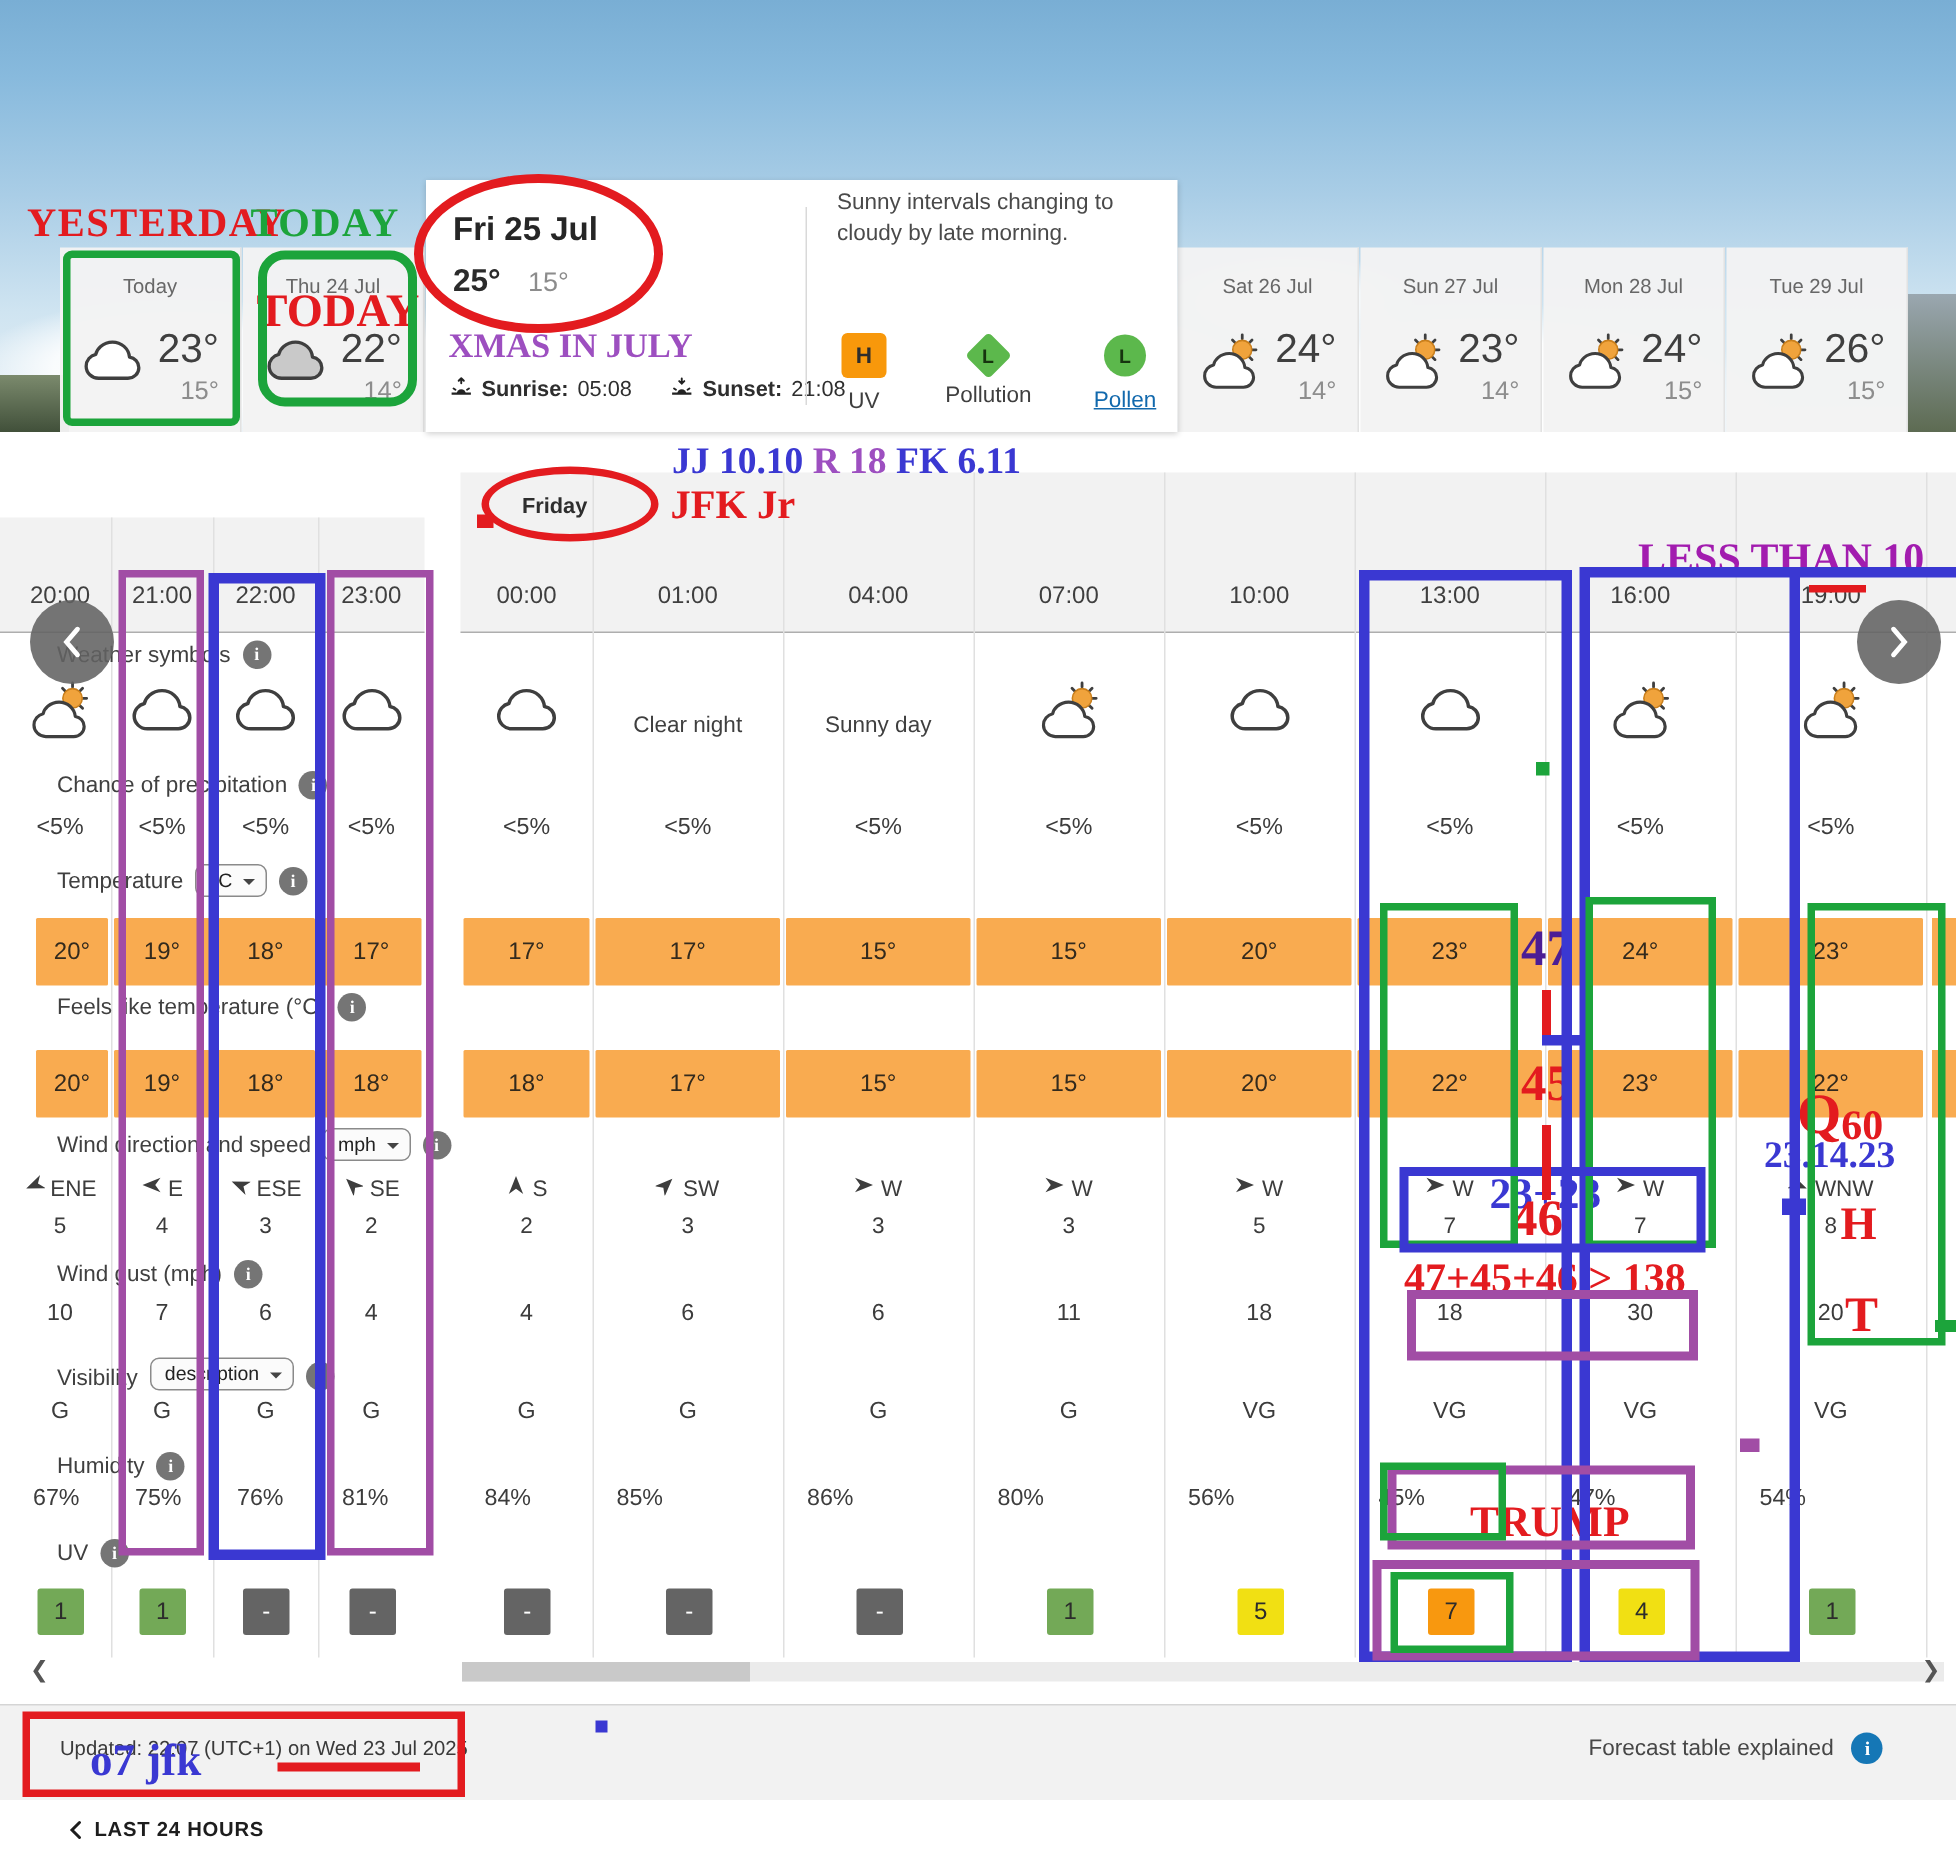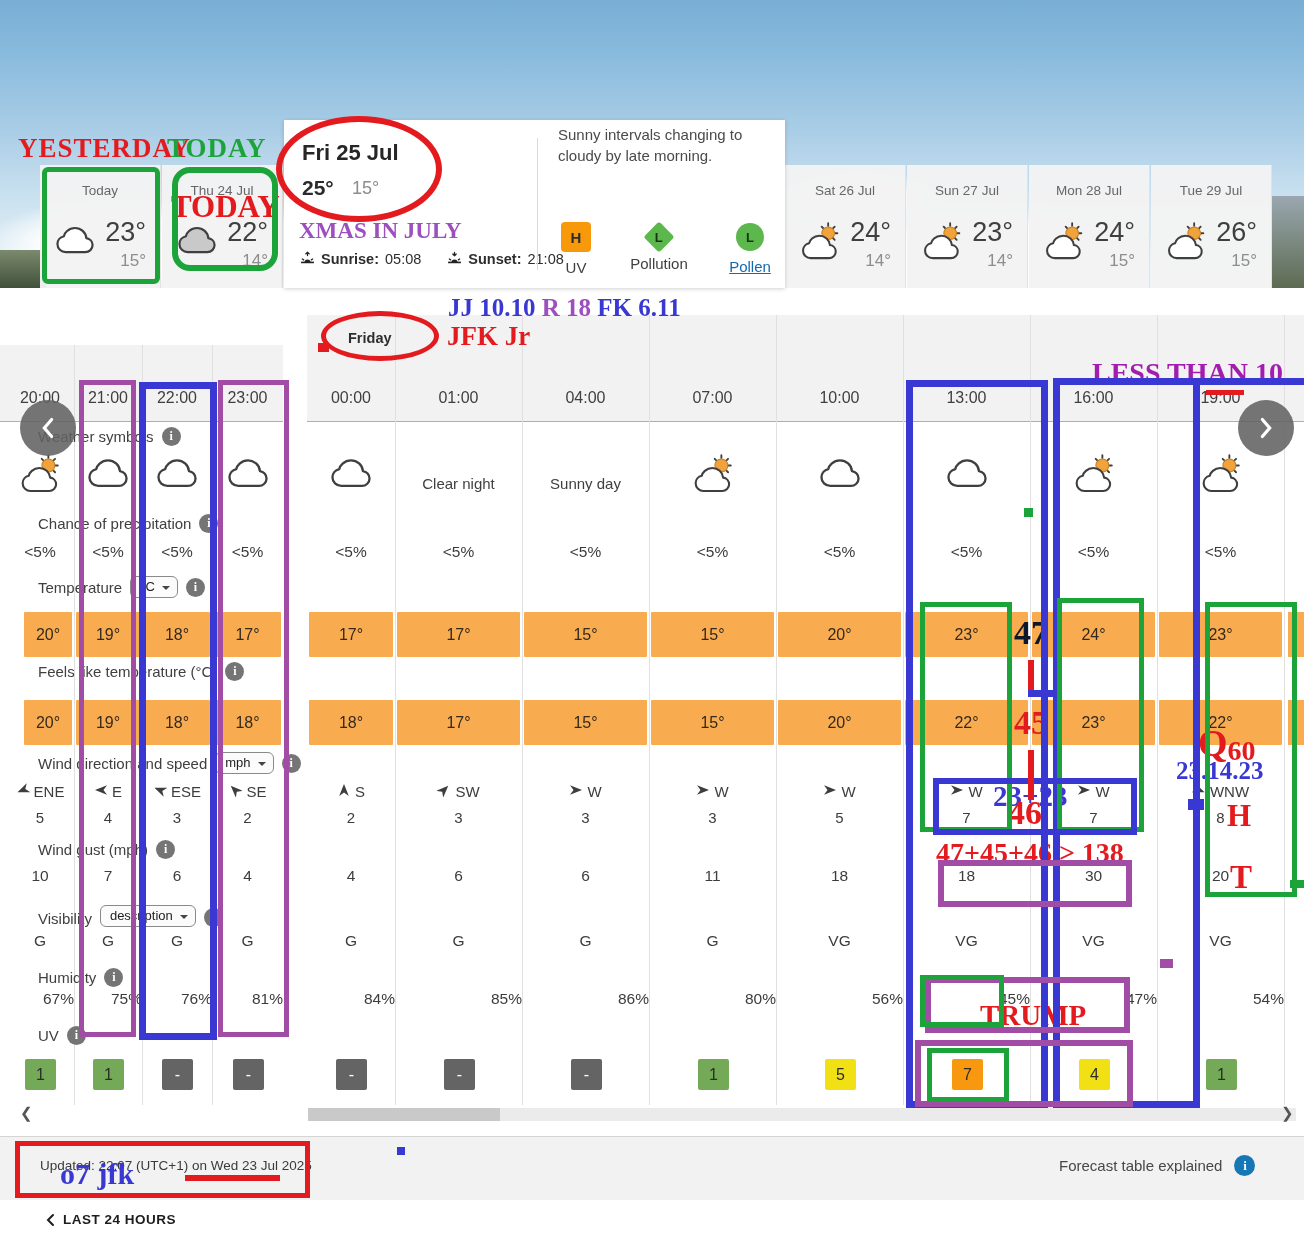--- a/index.html
+++ b/index.html
@@ -67,21 +67,21 @@
   .wic{position:absolute;left:0;right:0;top:138px;display:flex;justify-content:center}
   .condtx{position:absolute;left:0;right:0;top:160px;text-align:center;font-size:15px;color:#3f3f3f}
   .pval{position:absolute;left:0;right:0;top:228px;text-align:center;font-size:15.5px}
   .obar{position:absolute;height:45px;border-radius:1px;display:flex;align-items:center;
       justify-content:center;font-size:16px;color:#332a1d}
   .wdir{position:absolute;left:0;right:0;top:468px;display:flex;align-items:center;justify-content:center;
       gap:4px;font-size:15px;color:#3d3d3d}
   .wspd{position:absolute;left:0;right:0;top:494px;text-align:center;font-size:15px}
   .gval{position:absolute;left:0;right:0;top:552px;text-align:center;font-size:15.5px}
   .vval{position:absolute;left:0;right:0;top:617px;text-align:center;font-size:15.5px}
-  .hval{position:absolute;left:16px;right:0;top:675px;text-align:right;font-size:15.5px}
+  .hval{position:absolute;left:16px;right:0;top:675px;text-align:left;font-size:15.5px}
   .uvsq{position:absolute;top:744px;width:31px;height:31px;border-radius:2px;display:flex;
       align-items:center;justify-content:center;font-size:16px;color:#2c2c2c}
   .rowlab{position:absolute;display:flex;align-items:center;gap:8px;font-size:15px;color:#404040;z-index:3}
   .info-ic{width:19px;height:19px;border-radius:50%;background:#757575;color:#fff;display:flex;
       align-items:center;justify-content:center;font-size:12px;font-weight:bold;cursor:pointer;
       font-family:"Liberation Serif",serif}
   .unit-sel{background:#fbfbfb;border:1.5px solid #8a8a8a;border-radius:6px;padding:2px 22px 3px 9px;
       font-size:13px;color:#222;position:relative;cursor:pointer}
   .unit-sel:after{content:"";position:absolute;right:7px;top:9px;border:4px solid transparent;
       border-top-color:#444}
@@ -601,21 +601,21 @@
     <span>LAST 24 HOURS</span>
   </div>
 
   <div id="ann">
       <div class="ann-t" style="left: 18px; top: 134px; font-size: 27px; color: rgb(227, 27, 31); letter-spacing: 1px;">YESTERDAY</div>
       <div class="ann-t" style="left: 167px; top: 134px; font-size: 27px; color: rgb(28, 164, 59); letter-spacing: 1px;">TODAY</div>
       <div class="ann-t" style="left: 171px; top: 191px; font-size: 31px; color: rgb(227, 27, 31);">TODAY</div>
       <div class="ann-t" style="left: 299px; top: 219px; font-size: 23px; color: rgb(157, 79, 192);">XMAS IN JULY</div>
       <div class="ann-t" style="left: 447px; top: 322px; font-size: 27px; color: rgb(227, 27, 31);">JFK Jr</div>
       <div class="ann-t" style="left: 1092px; top: 358px; font-size: 28px; color: #a21caf;">LESS THAN 10</div>
-      <div class="ann-t" style="left: 1014px; top: 615px; font-size: 34px; color: #0f172a;">47</div>
+      <div class="ann-t" style="left: 1014px; top: 615px; font-size: 34px; color: #4c1d95;">47</div>
       <div class="ann-t" style="left: 1014px; top: 705px; font-size: 34px; color: rgb(227, 27, 31);">45</div>
       <div class="ann-t" style="left: 993px; top: 781px; font-size: 29px; color: rgb(58, 56, 210);">23+23</div>
       <div class="ann-t" style="left: 1008px; top: 795px; font-size: 34px; color: rgb(227, 27, 31);">46</div>
       <div class="ann-t" style="left: 936px; top: 838px; font-size: 28px; color: rgb(227, 27, 31);">47+45+46 &gt; 138</div>
       <div class="ann-t" style="left: 980px; top: 1000px; font-size: 29px; color: rgb(227, 27, 31);">TRUMP</div>
       <div class="ann-t" style="left: 1176px; top: 758px; font-size: 25px; color: rgb(58, 56, 210);">23.14.23</div>
       <div class="ann-t" style="left: 1227px; top: 800px; font-size: 31px; color: rgb(227, 27, 31);">H</div>
       <div class="ann-t" style="left: 1230px; top: 860px; font-size: 33px; color: rgb(227, 27, 31);">T</div>
       <div class="ann-t" style="left: 60px; top: 1158px; font-size: 30px; color: rgb(58, 56, 210);">o7 jfk</div>
       <div class="ann-t" style="left: 448px; top: 295px; font-size: 25px; color: rgb(58, 56, 210);"><span>JJ 10.10</span> <span style="color:#9d4fc0">R 18</span> <span>FK 6.11</span></div>

